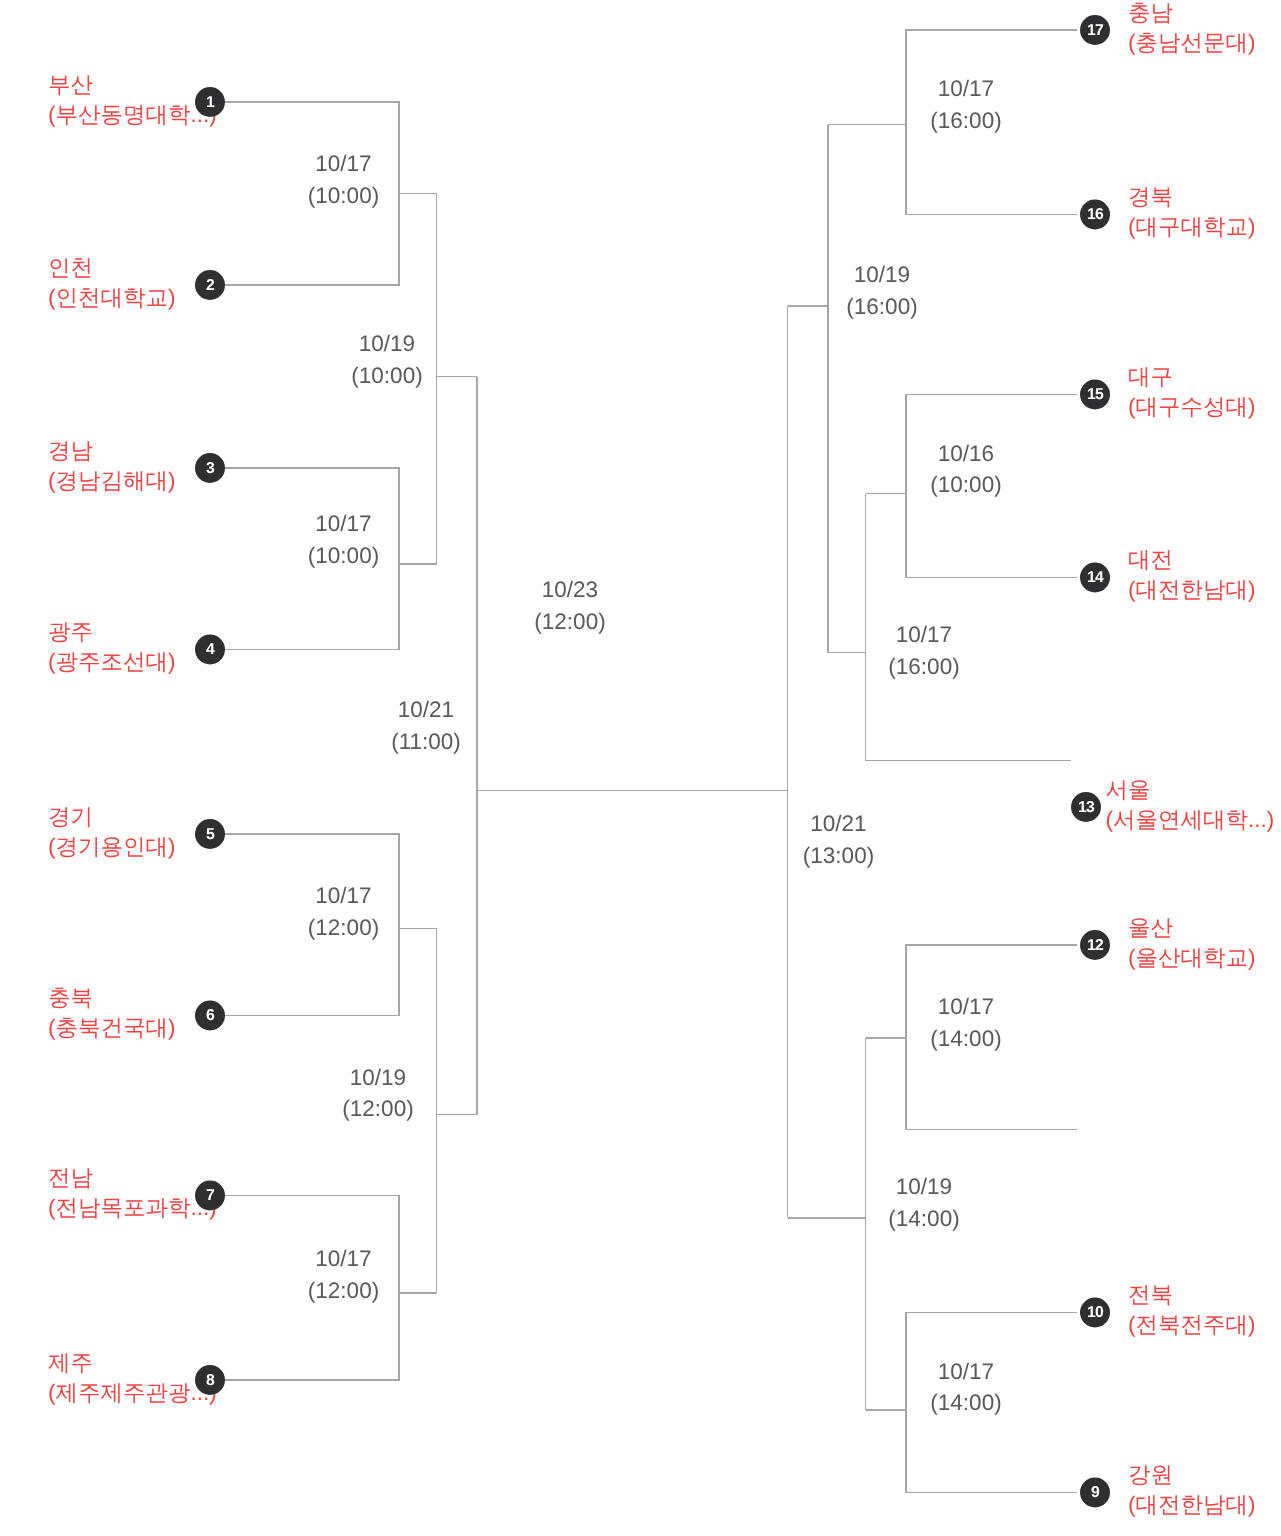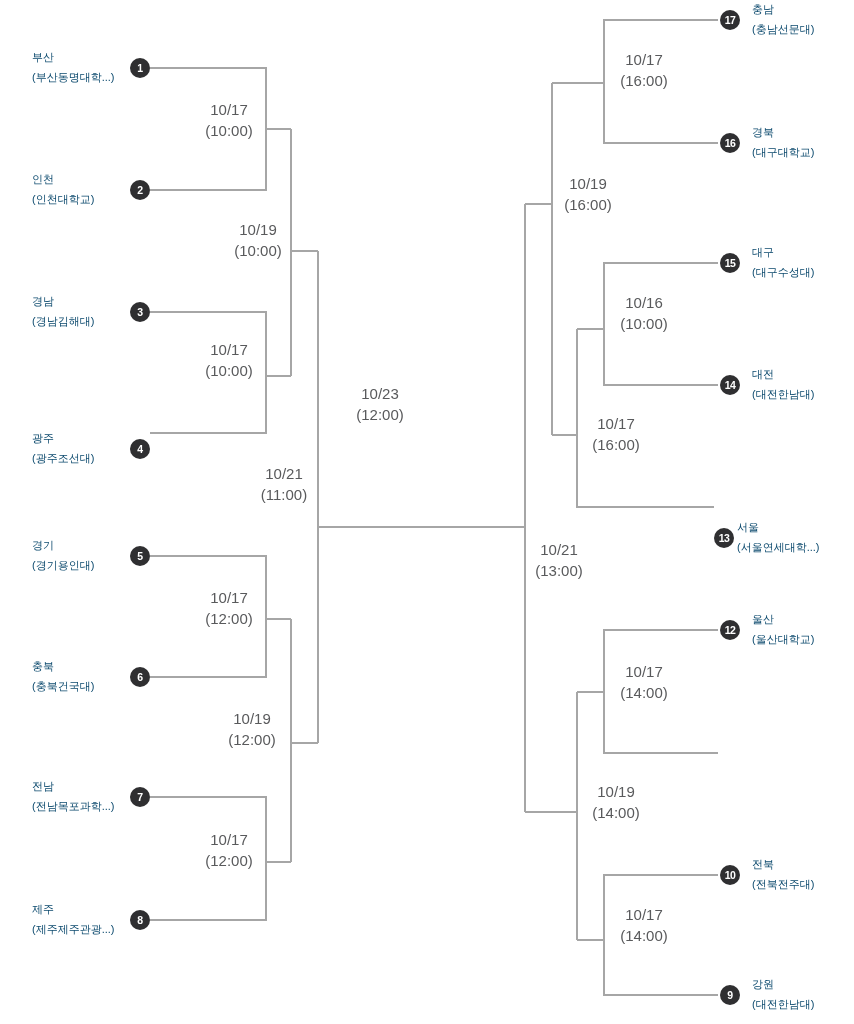--- a/index.html
+++ b/index.html
@@ -2,21 +2,21 @@
 <html><head>
 <meta charset="utf-8">
 <style>
   html,body{margin:0;padding:0;background:#ffffff;}
   body{font-family:"Liberation Sans","DejaVu Sans",sans-serif;}
   #stage{position:relative;width:854px;height:1024px;background:#ffffff;overflow:hidden;}
   #lines{position:absolute;left:0;top:0;width:854px;height:1024px;}
   #lines path{fill:none;stroke:#a6a6a6;stroke-width:1.3;shape-rendering:crispEdges;}
   .team{position:absolute;height:46px;}
   .team .txt{position:absolute;left:0;top:0;white-space:nowrap;}
-  .t-name,.t-univ{font-size:11px;line-height:20px;color:#0c4a6e;letter-spacing:0;}
+  .t-name,.t-univ{font-size:15px;line-height:20px;color:#ef4444;letter-spacing:0;}
   .badge{position:absolute;width:20px;height:20px;border-radius:50%;background:#2f2f31;color:#ffffff;
          font-size:10.5px;font-weight:bold;text-align:center;line-height:20px;letter-spacing:-0.5px;}
   .match{position:absolute;width:90px;text-align:center;color:#595a5c;}
   .m-date,.m-time{font-size:15px;line-height:21px;}
   .team-left .txt{left:0;}
   .team-left .badge{left:98px;top:11px;}
   .team-right .txt{left:38px;}
   .team-right .badge{left:6px;top:11px;}
   .team-seoul .txt{left:23px;}
   .team-seoul .badge{left:0px;top:11px;}
@@ -77,21 +77,21 @@
   </div>
 
   <div class="team team-left" style="left:32px;top:291px;width:130px;">
     <div class="txt">
       <div class="t-name">경남</div>
       <div class="t-univ">(경남김해대)</div>
     </div>
     <div class="badge">3</div>
   </div>
 
-  <div class="team team-left" style="left:32px;top:412px;width:130px;margin-top:16px;">
+  <div class="team team-left" style="left:32px;top:412px;width:130px;">
     <div class="txt">
       <div class="t-name">광주</div>
       <div class="t-univ">(광주조선대)</div>
     </div>
     <div class="badge">4</div>
   </div>
 
   <div class="team team-left" style="left:32px;top:535px;width:130px;">
     <div class="txt">
       <div class="t-name">경기</div>

